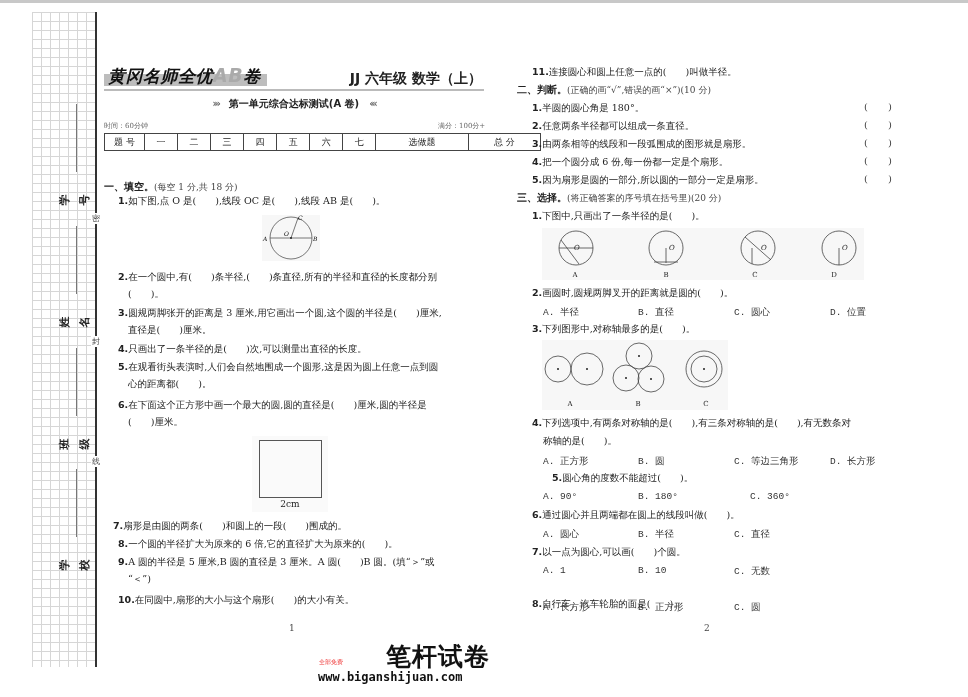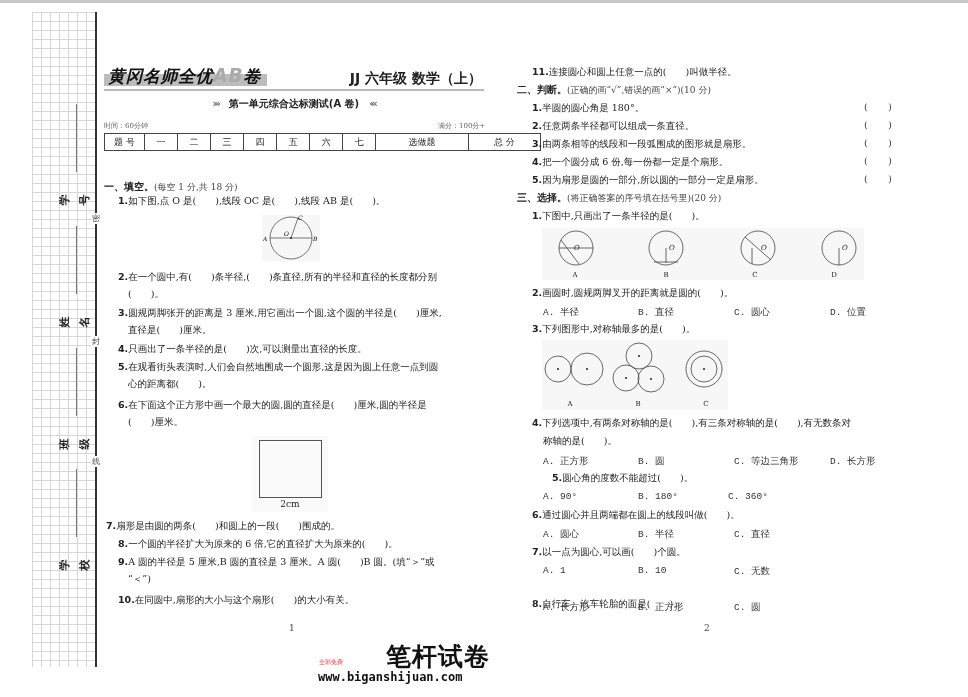--- a/index.html
+++ b/index.html
@@ -125,21 +125,21 @@
 <div class="q" style="left:118px;top:358px;"><b>5.</b><span>在观看街头表演时,人们会自然地围成一个圆形,这是因为圆上任意一点到圆</span></div>
 <div class="q" style="left:128px;top:375px;">心的距离都(　　)。</div>
 <div class="q" style="left:118px;top:396px;"><b>6.</b><span>在下面这个正方形中画一个最大的圆,圆的直径是(　　)厘米,圆的半径是</span></div>
 <div class="q" style="left:128px;top:413px;">(　　)厘米。</div>
 
 <div class="fig" style="left:252px;top:436px;width:76px;height:76px;background:#fafafa;">
   <div style="position:absolute;left:7px;top:4px;width:63px;height:58px;border:1px solid #555;"></div>
   <div class="figlabel" style="left:0;top:63px;width:76px;">2cm</div>
 </div>
 
-<div class="q" style="left:106px;top:517px;"><b>7.</b><span>扇形是由圆的两条(　　)和圆上的一段(　　)围成的。</span></div>
+<div class="q" style="left:113px;top:517px;"><b>7.</b><span>扇形是由圆的两条(　　)和圆上的一段(　　)围成的。</span></div>
 <div class="q" style="left:118px;top:535px;"><b>8.</b><span>一个圆的半径扩大为原来的 6 倍,它的直径扩大为原来的(　　)。</span></div>
 <div class="q" style="left:118px;top:553px;"><b>9.</b><span>A 圆的半径是 5 厘米,B 圆的直径是 3 厘米。A 圆(　　)B 圆。(填“＞”或</span></div>
 <div class="q" style="left:128px;top:570px;">“＜”)</div>
 <div class="q" style="left:118px;top:591px;"><b>10.</b><span>在同圆中,扇形的大小与这个扇形(　　)的大小有关。</span></div>
 
 <div class="pageno" style="left:289px;top:623px;">1</div>
 
 <div class="q" style="left:532px;top:63px;"><b>11.</b><span>连接圆心和圆上任意一点的(　　)叫做半径。</span></div>
 
 <div class="sec-h" style="left:517px;top:83px;">
@@ -228,21 +228,21 @@
 <div class="q" style="left:532px;top:414px;"><b>4.</b><span>下列选项中,有两条对称轴的是(　　),有三条对称轴的是(　　),有无数条对</span></div>
 <div class="q" style="left:543px;top:432px;">称轴的是(　　)。</div>
 <div class="opt" style="left:543px;top:455px;">A. 正方形</div>
 <div class="opt" style="left:638px;top:455px;">B. 圆</div>
 <div class="opt" style="left:734px;top:455px;">C. 等边三角形</div>
 <div class="opt" style="left:830px;top:455px;">D. 长方形</div>
 
 <div class="q" style="left:532px;top:469px;margin-left:20px;"><b>5.</b><span>圆心角的度数不能超过(　　)。</span></div>
 <div class="opt" style="left:543px;top:491px;">A. 90°</div>
 <div class="opt" style="left:638px;top:491px;">B. 180°</div>
-<div class="opt" style="left:728px;top:491px;text-align:center;">C. 360°</div>
+<div class="opt" style="left:750px;top:491px;text-align:center;">C. 360°</div>
 
 <div class="q" style="left:532px;top:506px;"><b>6.</b><span>通过圆心并且两端都在圆上的线段叫做(　　)。</span></div>
 <div class="opt" style="left:543px;top:528px;">A. 圆心</div>
 <div class="opt" style="left:638px;top:528px;">B. 半径</div>
 <div class="opt" style="left:734px;top:528px;">C. 直径</div>
 
 <div class="q" style="left:532px;top:543px;"><b>7.</b><span>以一点为圆心,可以画(　　)个圆。</span></div>
 <div class="opt" style="left:543px;top:565px;">A. 1</div>
 <div class="opt" style="left:638px;top:565px;">B. 10</div>
 <div class="opt" style="left:734px;top:565px;">C. 无数</div>

